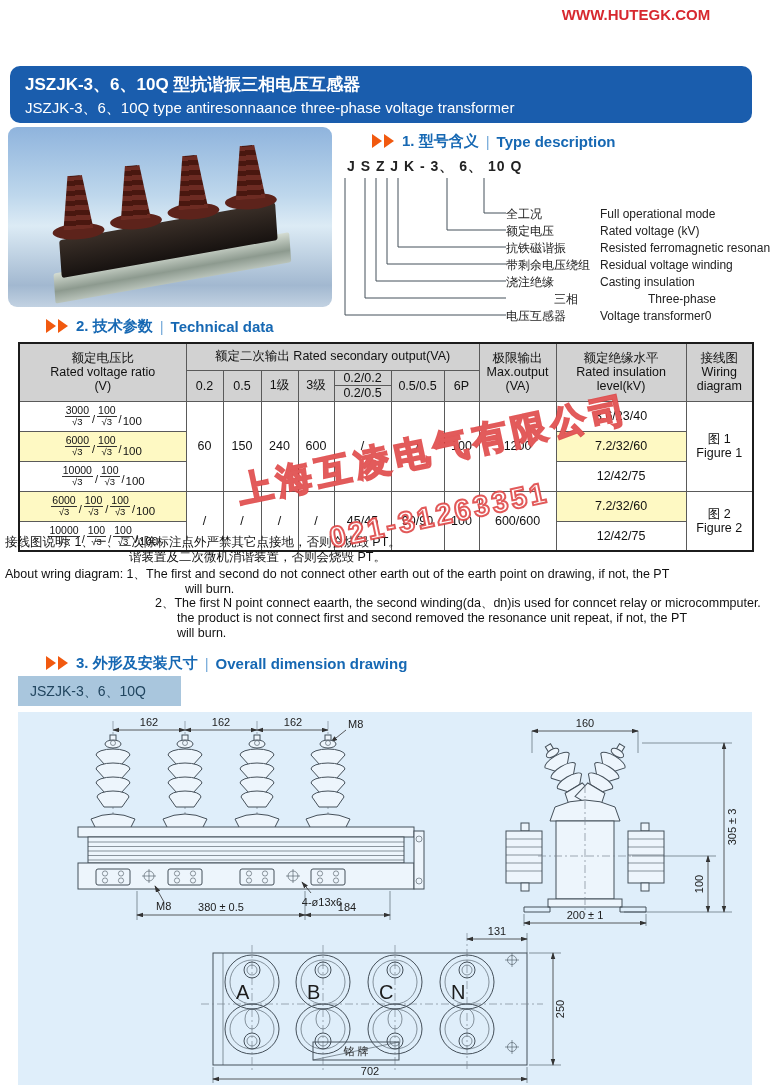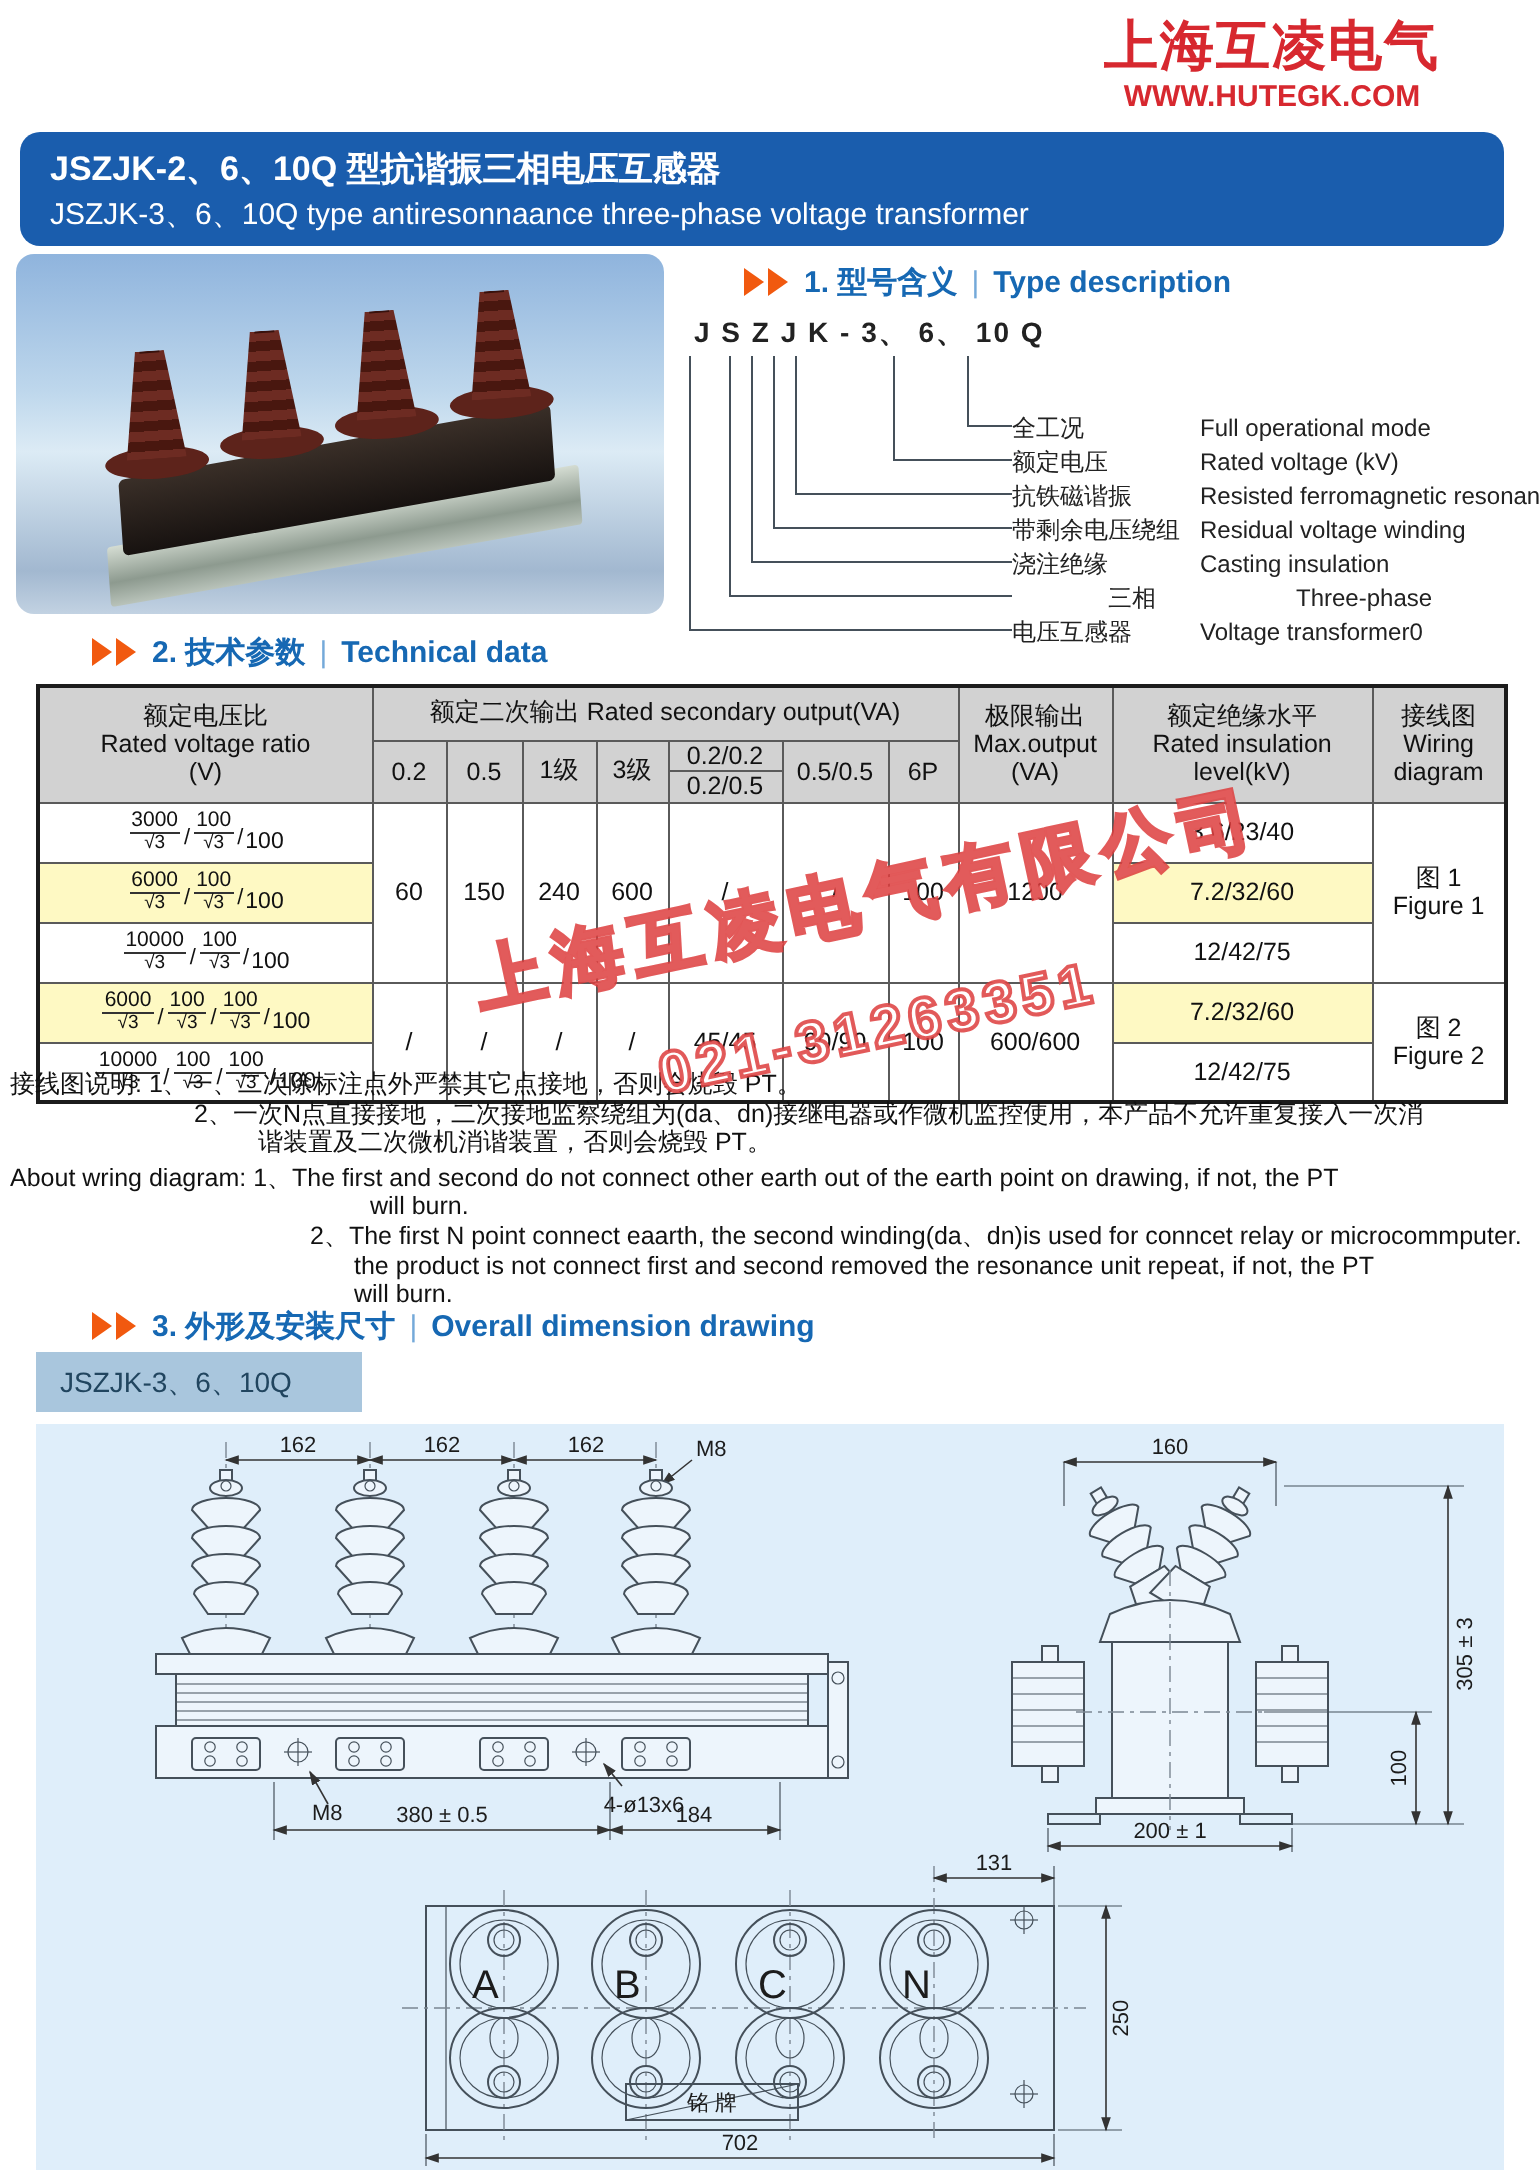--- a/index.html
+++ b/index.html
@@ -87,26 +87,25 @@
   svg .thin{fill:none;stroke:#45505a;stroke-width:.6;}
   svg .cl{stroke:#7b8792;stroke-width:.7;stroke-dasharray:8 3 2 3;fill:none;}
   svg .dm{stroke:#333;stroke-width:.8;fill:none;}
   svg text{font-family:"Liberation Sans",sans-serif;font-size:11px;fill:#1c1c1c;}
   svg text.big{font-size:20px;}
 </style>
 </head>
 <body data-interactable="false">
 
 <div class="logo" data-interactable="false">
-  <div class="zh" data-interactable="false">上海互凌电气</div>
   <div class="www" data-interactable="false">WWW.HUTEGK.COM</div>
 </div>
 
 <div class="titlebar" data-interactable="false">
-  <div class="l1" data-interactable="false">JSZJK-2、6、10Q 型抗谐振三相电压互感器</div>
+  <div class="l1" data-interactable="false">JSZJK-3、6、10Q 型抗谐振三相电压互感器</div>
   <div class="l2" data-interactable="false">JSZJK-3、6、10Q type antiresonnaance three-phase voltage transformer</div>
 </div>
 
 <div class="photo" data-interactable="false">
   <div class="art" data-interactable="false">
     <div class="p-plate" data-interactable="false"></div>
     <div class="p-dark" data-interactable="false"></div>
     <div class="p-skirt" style="left:8px;top:62px;" data-interactable="false"></div>
     <div class="p-skirt" style="left:66px;top:56px;" data-interactable="false"></div>
     <div class="p-skirt" style="left:124px;top:50px;" data-interactable="false"></div>
@@ -259,21 +258,20 @@
       <td data-interactable="false">12/42/75</td>
     </tr>
   </tbody>
 </table>
 
 <div class="wm wm1" data-interactable="false">上海互凌电气有限公司</div>
 <div class="wm wm2" data-interactable="false">021-31263351</div>
 
 <div class="notes" data-interactable="false">
   <div data-interactable="false">接线图说明: 1、一、二次除标注点外严禁其它点接地，否则会烧毁 PT。</div>
-  <div class="i1" data-interactable="false">2、一次N点直接接地，二次接地监察绕组为(da、dn)接继电器或作微机监控使用，本产品不允许重复接入一次消</div>
   <div class="i2" data-interactable="false">谐装置及二次微机消谐装置，否则会烧毁 PT。</div>
   <div class="gap" data-interactable="false">About wring diagram: 1、The first and second do not connect other earth out of the earth point on drawing, if not, the PT</div>
   <div class="i3" data-interactable="false">will burn.</div>
   <div class="i4" data-interactable="false">2、The first N point connect eaarth, the second winding(da、dn)is used for conncet relay or microcommputer.</div>
   <div class="i5" data-interactable="false">the product is not connect first and second removed the resonance unit repeat, if not, the PT</div>
   <div class="i5" data-interactable="false">will burn.</div>
 </div>
 
 <div class="sechead" style="left:14px;top:653px;" data-interactable="false">
   <span class="tri" data-interactable="false"></span>

